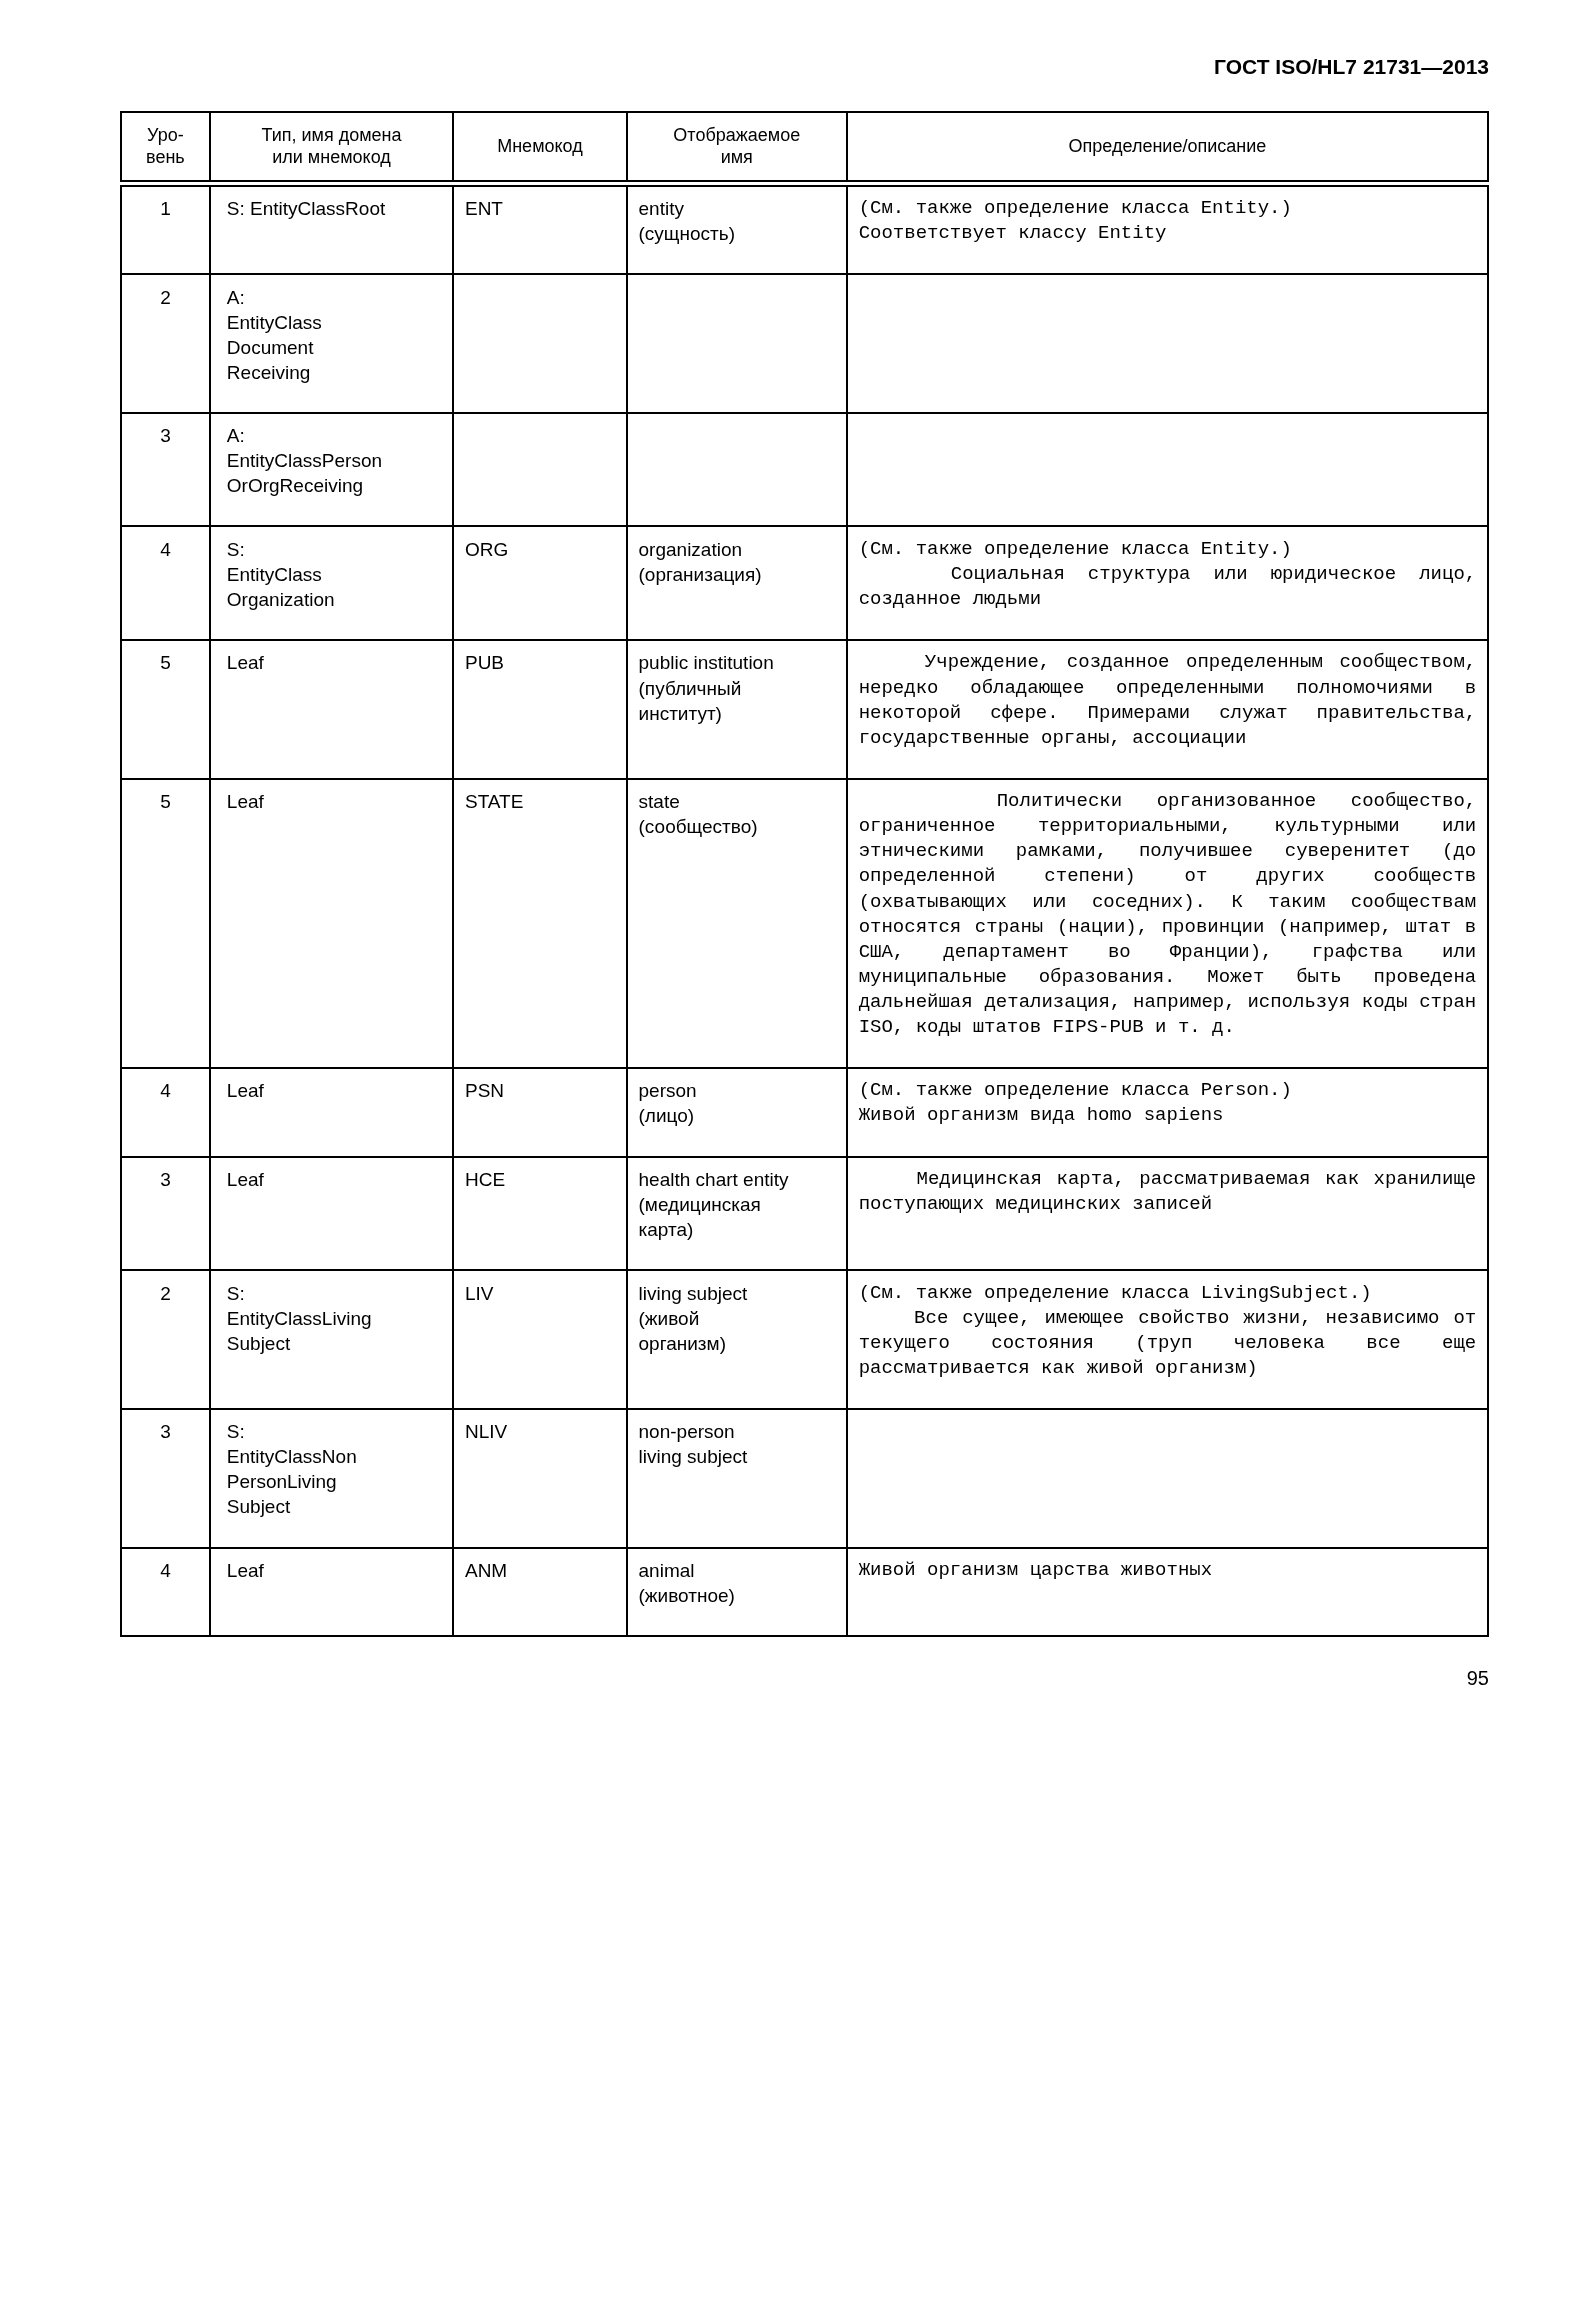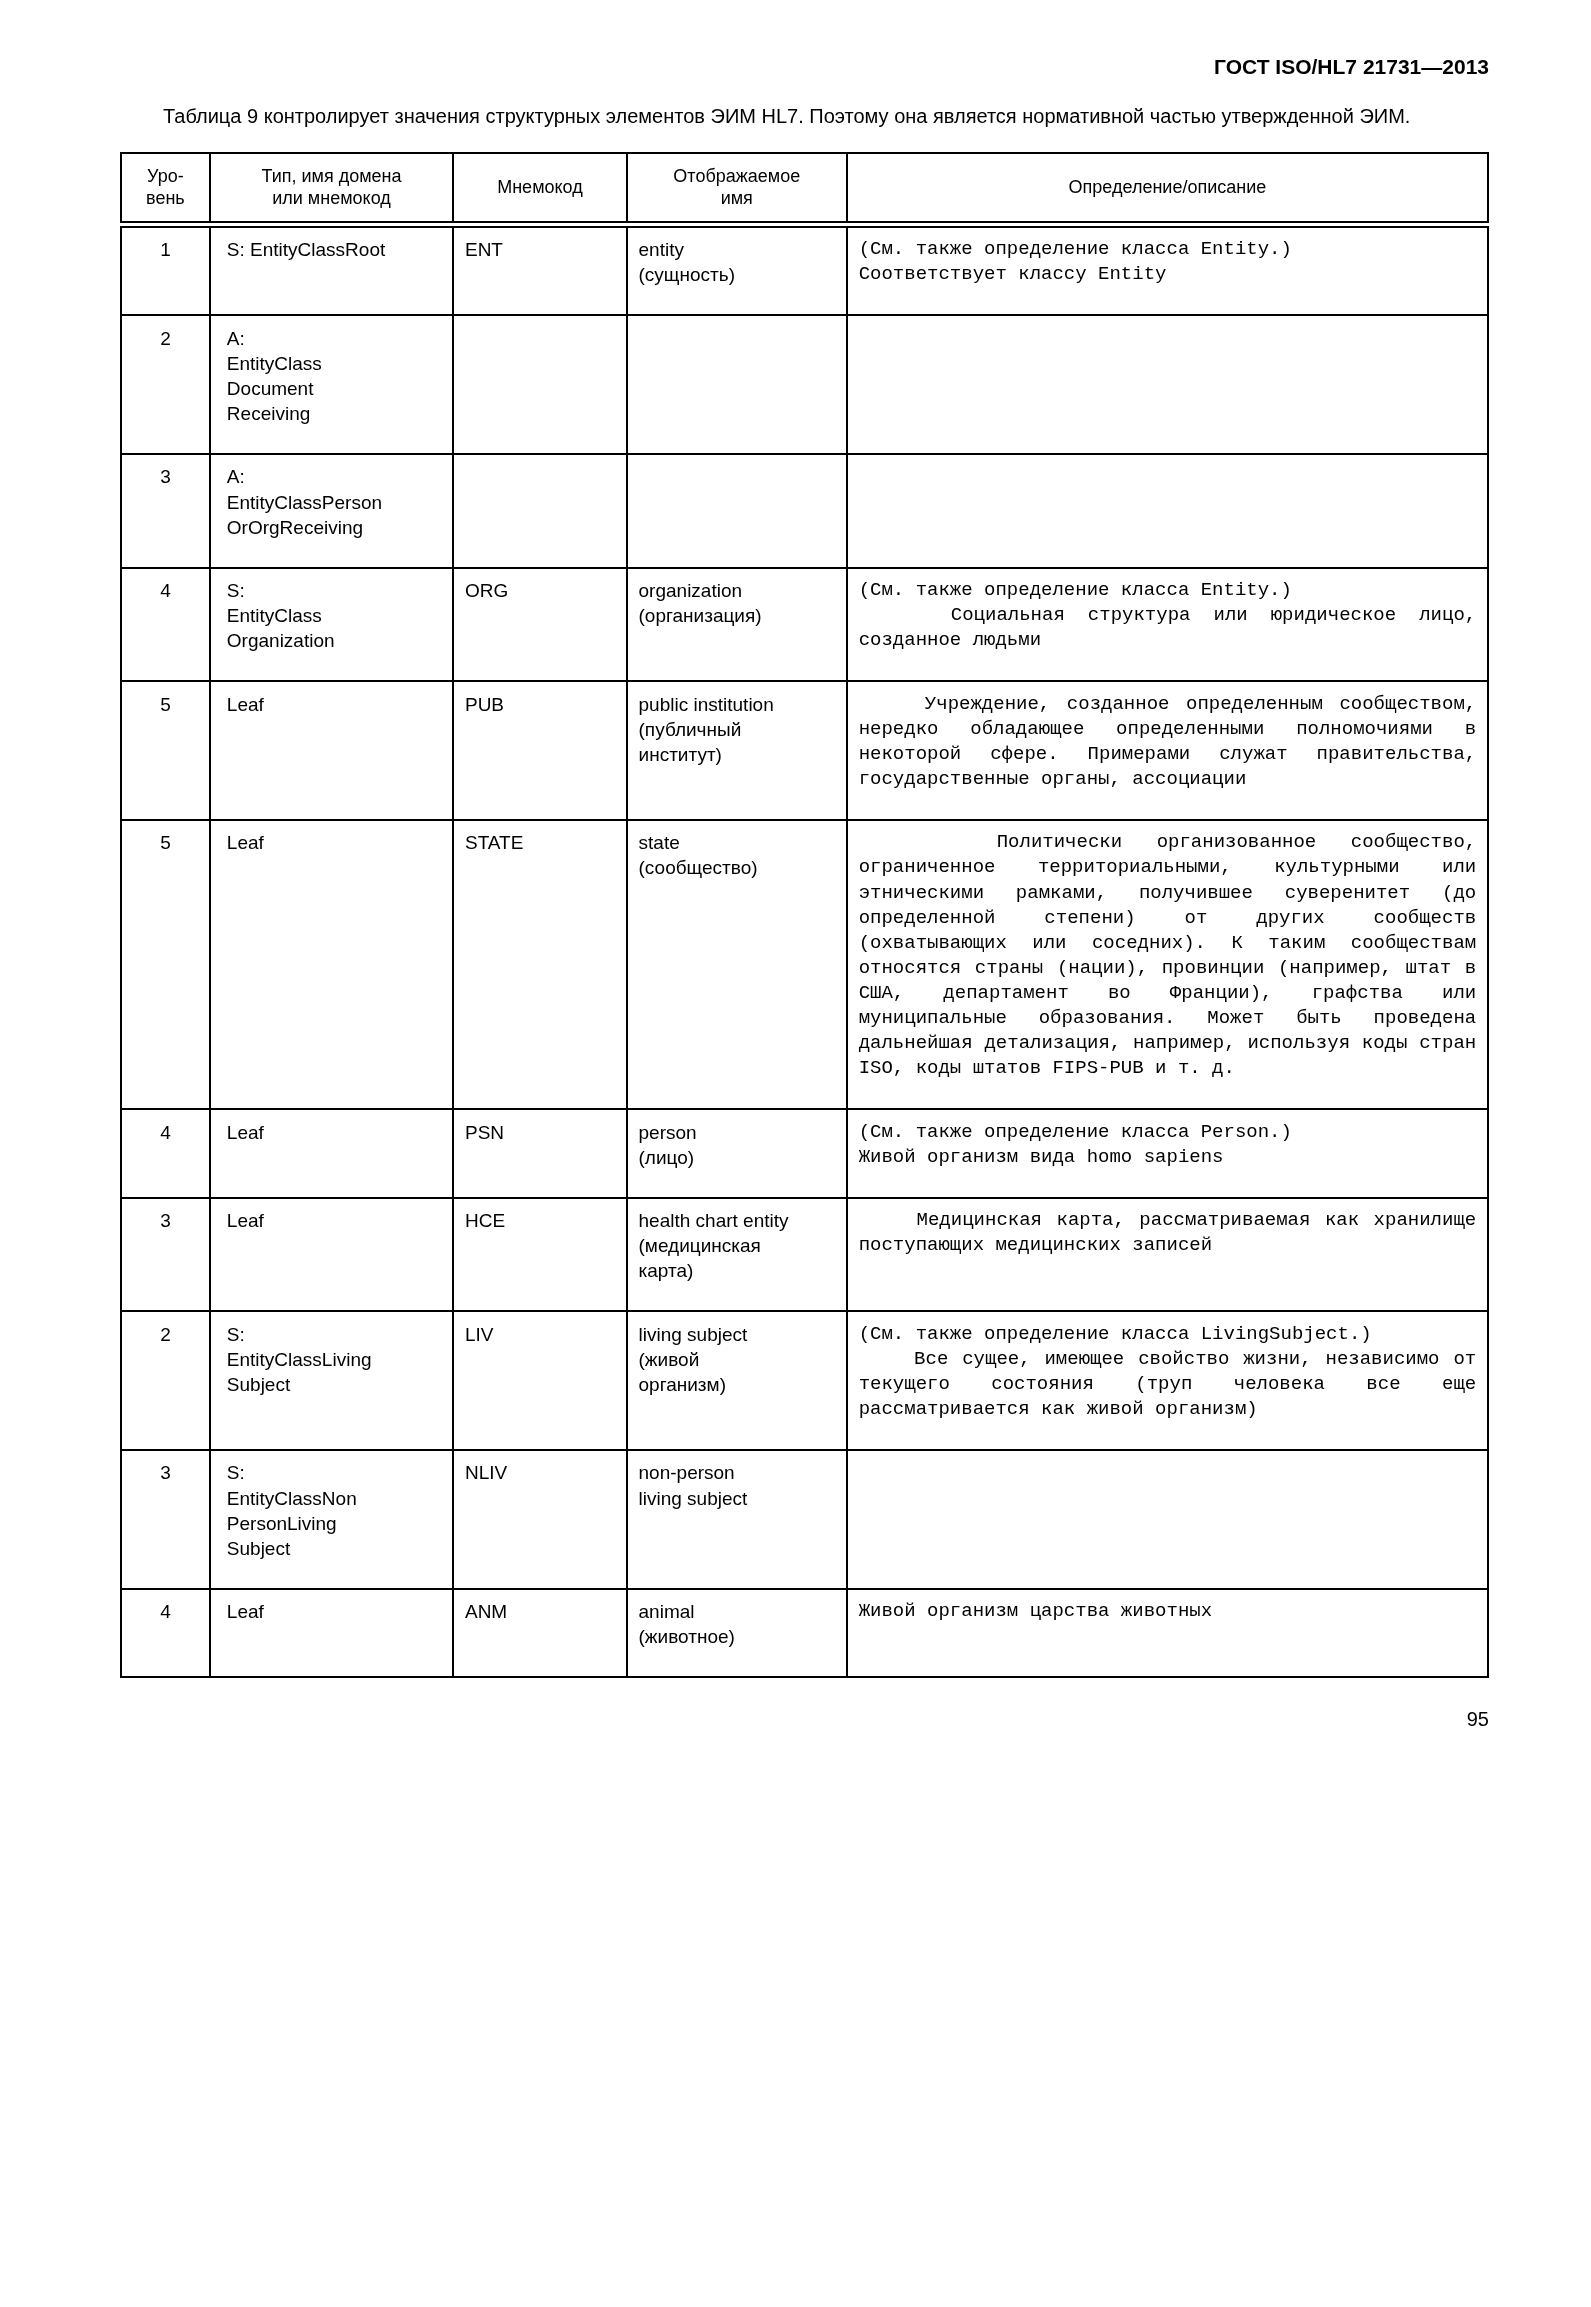--- a/index.html
+++ b/index.html
@@ -14,21 +14,21 @@
     position:relative;
     width:1591px;
     height:2307px;
     padding:55px 102px 0 120px;
     background:#ffffff;
   }
   .doc-header {
     font-weight:700;
     font-size:21px;
     text-align:right;
-    margin-bottom:24px;
+    margin-bottom:32px;
   }
   .intro {
     font-size:20px;
     line-height:1.38;
     text-align:justify;
     text-indent:43px;
     margin-bottom:21.6px;
   }
   .table-caption {
     font-size:19.5px;
@@ -74,21 +74,20 @@
     margin-top:30px;
   }
 </style>
 </head>
 <body>
 
 <div class="page">
 
   <div class="doc-header">ГОСТ ISO/HL7 21731—2013</div>
 
-  <p class="intro">Таблица 9 контролирует значения структурных элементов ЭИМ HL7. Поэтому она является нормативной частью утвержденной ЭИМ.</p>
 
 
   <table class="domain-table">
     <colgroup>
       <col style="width:6.5%">
       <col style="width:17.8%">
       <col style="width:12.7%">
       <col style="width:16.1%">
       <col style="width:46.9%">
     </colgroup>

